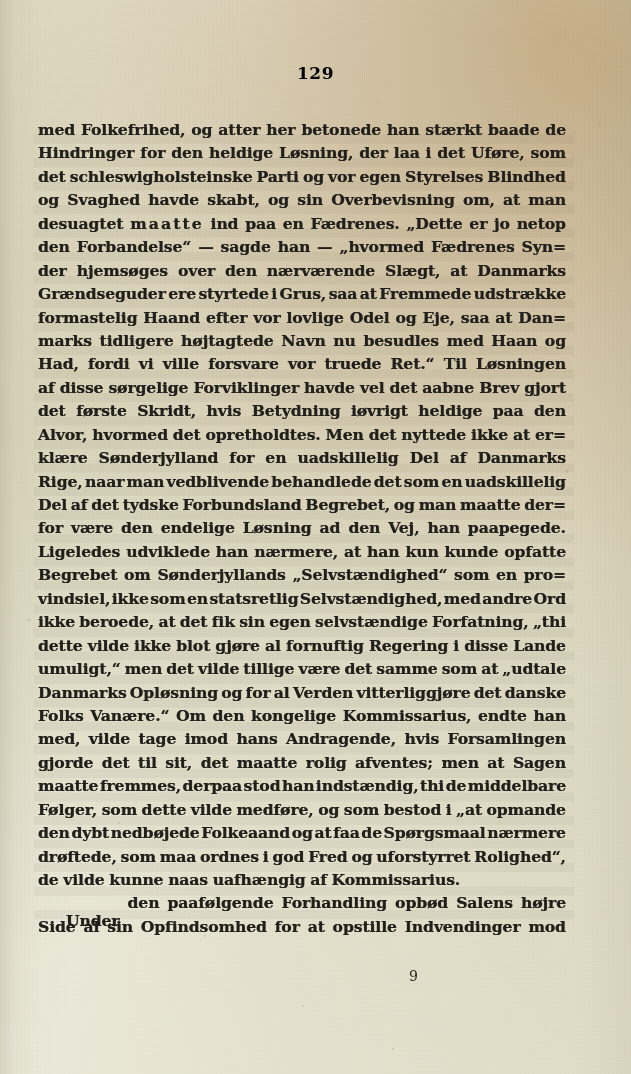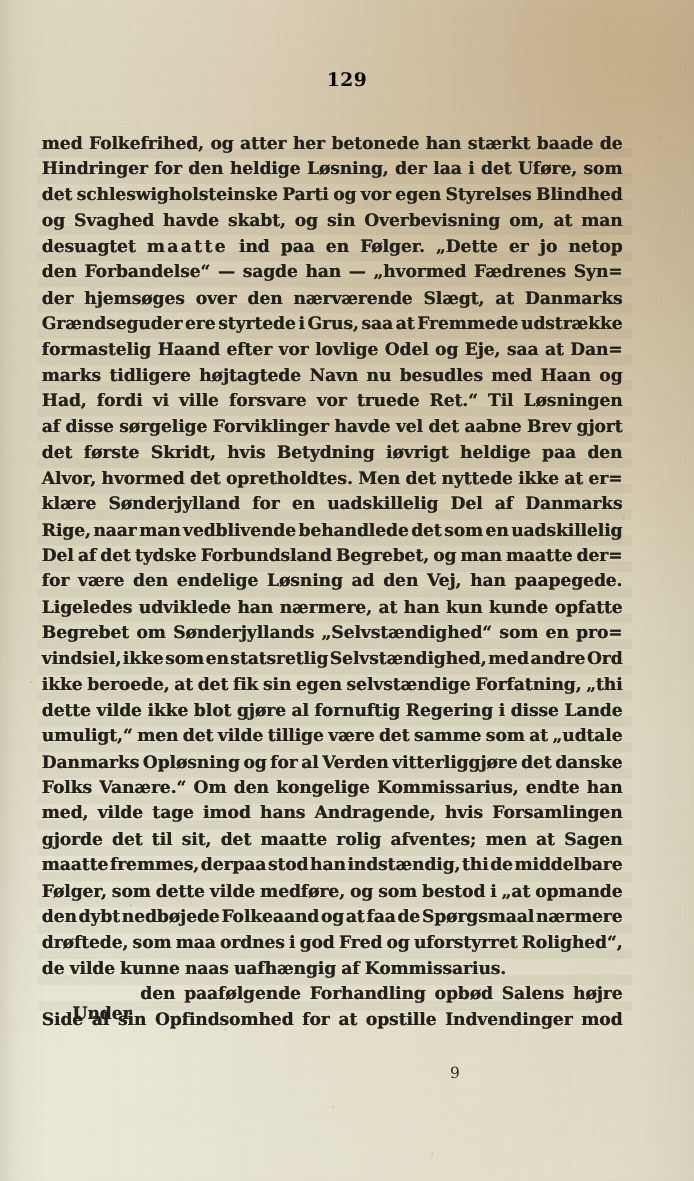--- a/index.html
+++ b/index.html
@@ -177,21 +177,21 @@
 
   <div class="content">
 
     <div class="folio">129</div>
 
     <div class="textblock">
         <div class="ln just"><span class="w frak">med</span><span class="w frak">Folkefrihed,</span><span class="w frak">og</span><span class="w frak">atter</span><span class="w frak">her</span><span class="w frak">betonede</span><span class="w frak">han</span><span class="w frak">stærkt</span><span class="w frak">baade</span><span class="w frak">de</span></div>
         <div class="ln just"><span class="w frak">Hindringer</span><span class="w frak">for</span><span class="w frak">den</span><span class="w frak">heldige</span><span class="w frak">Løsning,</span><span class="w frak">der</span><span class="w frak">laa</span><span class="w frak">i</span><span class="w frak">det</span><span class="w frak">Uføre,</span><span class="w frak">som</span></div>
         <div class="ln just"><span class="w frak">det</span><span class="w frak">schleswigholsteinske</span><span class="w frak">Parti</span><span class="w frak">og</span><span class="w frak">vor</span><span class="w frak">egen</span><span class="w frak">Styrelses</span><span class="w frak">Blindhed</span></div>
         <div class="ln just"><span class="w frak">og</span><span class="w frak">Svaghed</span><span class="w frak">havde</span><span class="w frak">skabt,</span><span class="w frak">og</span><span class="w frak">sin</span><span class="w frak">Overbevisning</span><span class="w frak">om,</span><span class="w frak">at</span><span class="w frak">man</span></div>
-        <div class="ln just"><span class="w frak">desuagtet</span><span class="w frak spaced">maatte</span><span class="w frak">ind</span><span class="w frak">paa</span><span class="w frak">en</span><span class="w frak">Følger.</span><span class="w frak">„Dette</span><span class="w frak">er</span><span class="w frak">jo</span><span class="w frak">netop</span></div>
+        <div class="ln just"><span class="w frak">desuagtet</span><span class="w frak spaced">maatte</span><span class="w frak">ind</span><span class="w frak">paa</span><span class="w frak">en</span><span class="w frak">Fædrenes.</span><span class="w frak">„Dette</span><span class="w frak">er</span><span class="w frak">jo</span><span class="w frak">netop</span></div>
         <div class="ln just"><span class="w frak">den</span><span class="w frak">Forbandelse“</span><span class="w frak">—</span><span class="w frak">sagde</span><span class="w frak">han</span><span class="w frak">—</span><span class="w frak">„hvormed</span><span class="w frak">Fædrenes</span><span class="w frak">Syn=</span></div>
         <div class="ln just"><span class="w frak">der</span><span class="w frak">hjemsøges</span><span class="w frak">over</span><span class="w frak">den</span><span class="w frak">nærværende</span><span class="w frak">Slægt,</span><span class="w frak">at</span><span class="w frak">Danmarks</span></div>
         <div class="ln just"><span class="w frak">Grændseguder</span><span class="w frak">ere</span><span class="w frak">styrtede</span><span class="w frak">i</span><span class="w frak">Grus,</span><span class="w frak">saa</span><span class="w frak">at</span><span class="w frak">Fremmede</span><span class="w frak">udstrække</span></div>
         <div class="ln just"><span class="w frak">formastelig</span><span class="w frak">Haand</span><span class="w frak">efter</span><span class="w frak">vor</span><span class="w frak">lovlige</span><span class="w frak">Odel</span><span class="w frak">og</span><span class="w frak">Eje,</span><span class="w frak">saa</span><span class="w frak">at</span><span class="w frak">Dan=</span></div>
         <div class="ln just"><span class="w frak">marks</span><span class="w frak">tidligere</span><span class="w frak">højtagtede</span><span class="w frak">Navn</span><span class="w frak">nu</span><span class="w frak">besudles</span><span class="w frak">med</span><span class="w frak">Haan</span><span class="w frak">og</span></div>
         <div class="ln just"><span class="w frak">Had,</span><span class="w frak">fordi</span><span class="w frak">vi</span><span class="w frak">ville</span><span class="w frak">forsvare</span><span class="w frak">vor</span><span class="w frak">truede</span><span class="w frak">Ret.“</span><span class="w frak">Til</span><span class="w frak">Løsningen</span></div>
         <div class="ln just"><span class="w frak">af</span><span class="w frak">disse</span><span class="w frak">sørgelige</span><span class="w frak">Forviklinger</span><span class="w frak">havde</span><span class="w frak">vel</span><span class="w frak">det</span><span class="w frak">aabne</span><span class="w frak">Brev</span><span class="w frak">gjort</span></div>
         <div class="ln just"><span class="w frak">det</span><span class="w frak">første</span><span class="w frak">Skridt,</span><span class="w frak">hvis</span><span class="w frak">Betydning</span><span class="w frak">iøvrigt</span><span class="w frak">heldige</span><span class="w frak">paa</span><span class="w frak">den</span></div>
         <div class="ln just"><span class="w frak">Alvor,</span><span class="w frak">hvormed</span><span class="w frak">det</span><span class="w frak">opretholdtes.</span><span class="w frak">Men</span><span class="w frak">det</span><span class="w frak">nyttede</span><span class="w frak">ikke</span><span class="w frak">at</span><span class="w frak">er=</span></div>
         <div class="ln just"><span class="w frak">klære</span><span class="w frak">Sønderjylland</span><span class="w frak">for</span><span class="w frak">en</span><span class="w frak">uadskillelig</span><span class="w frak">Del</span><span class="w frak">af</span><span class="w frak">Danmarks</span></div>

